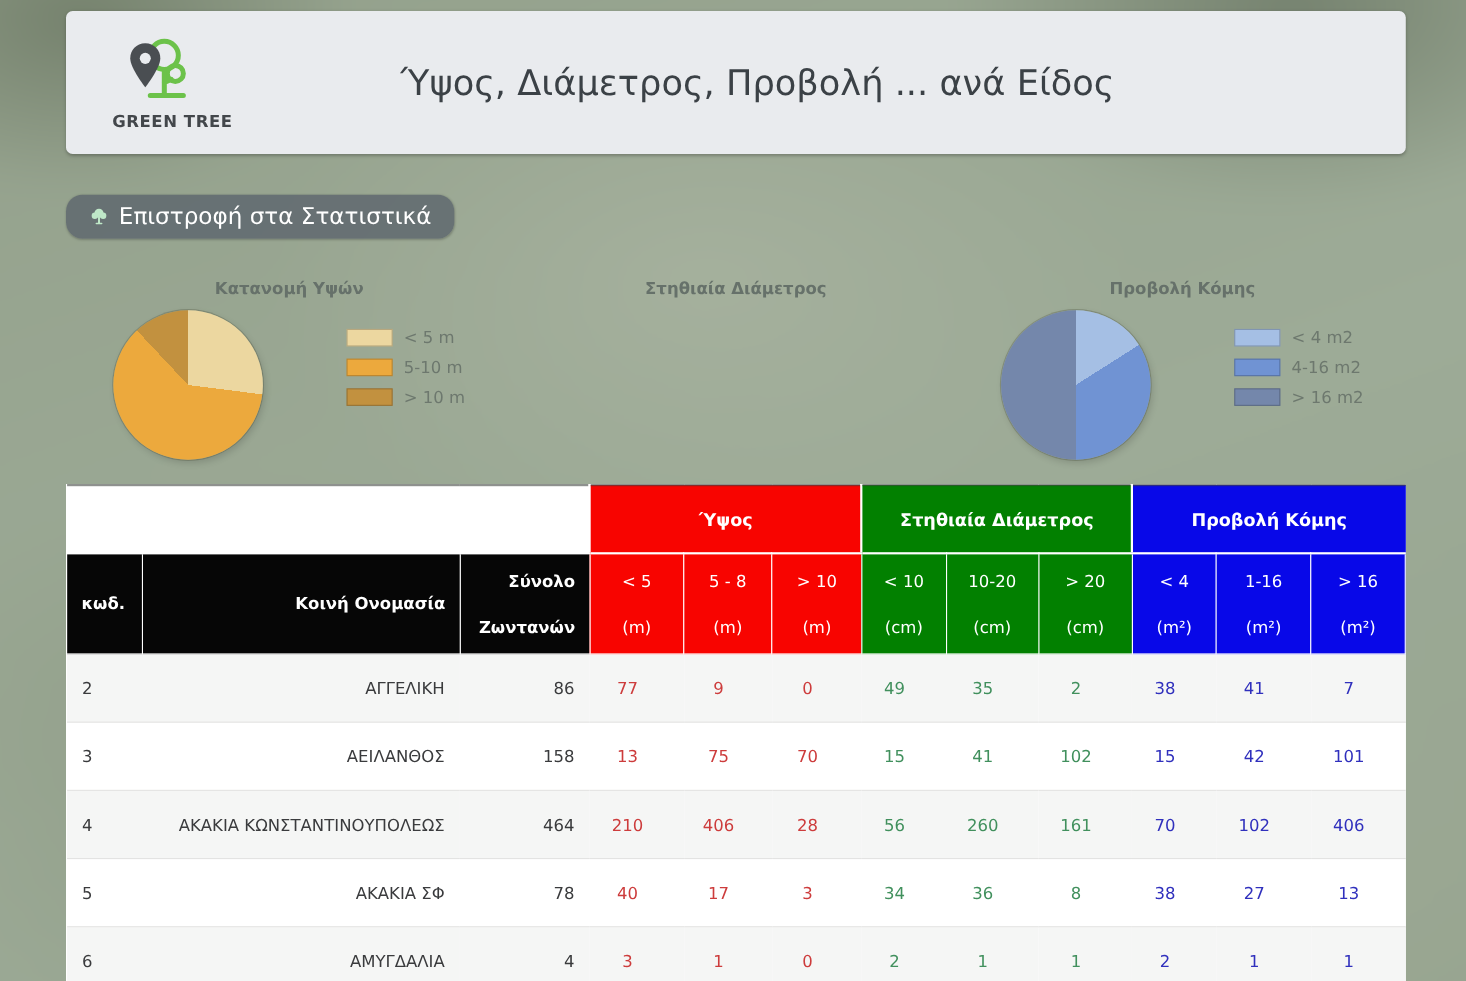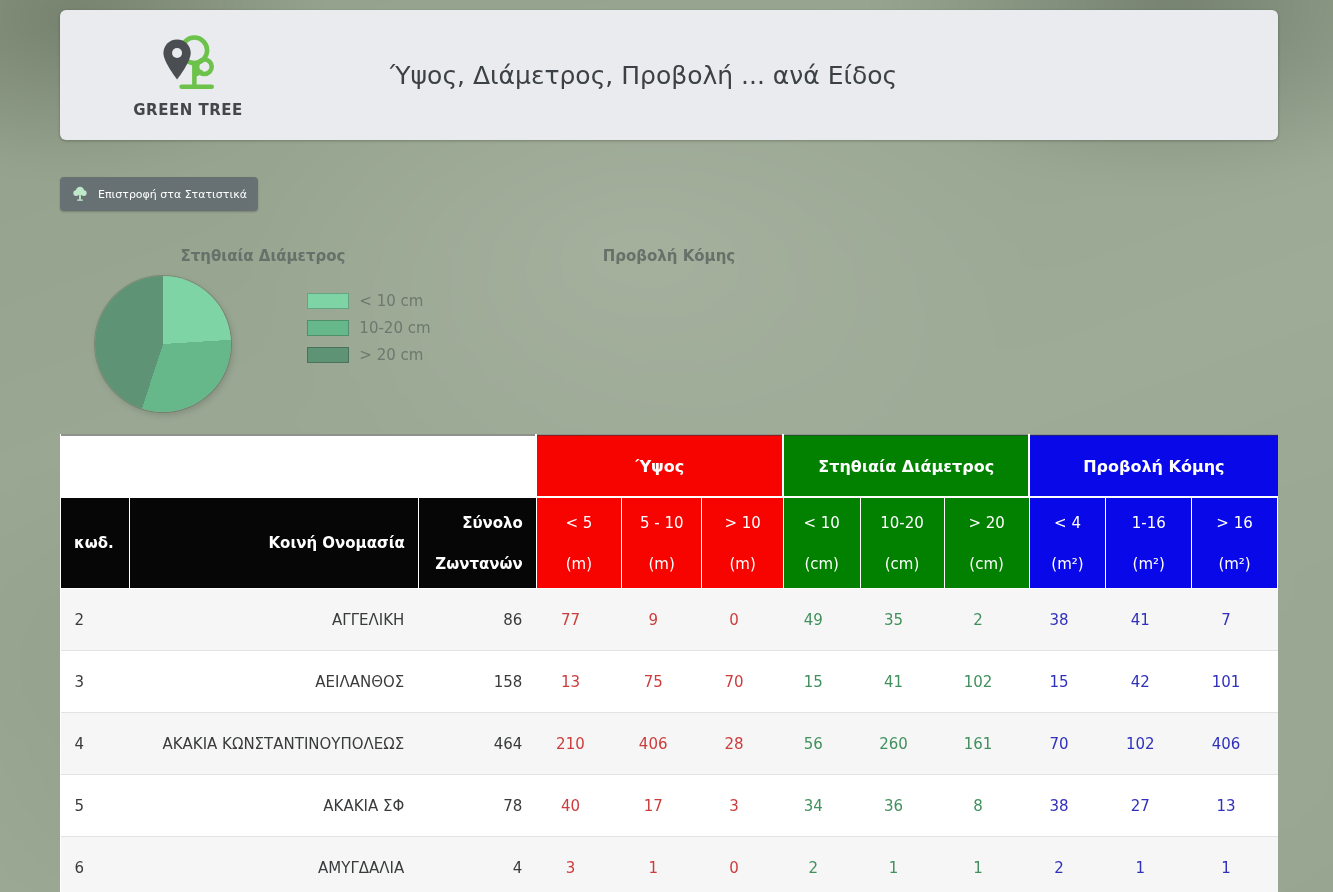--- a/index.html
+++ b/index.html
@@ -21,29 +21,29 @@
     filter:blur(14px);
   }
   .content{position:relative;z-index:1;padding:10px 55px 0 60px}
 
   
   .card{
     height:130px;background:#e9ebee;border-radius:6px;
     box-shadow:0 1px 3px rgba(0,0,0,.25);
     display:flex;align-items:center;
   }
-  .logo{margin-left:68px;width:120px;text-align:center}
+  .logo{margin-left:42px;width:120px;text-align:left}
   .logo-text{font-size:15px;font-weight:bold;color:#43474b;letter-spacing:.5px;margin-top:1px}
-  .title{margin:0 0 0 142px;font-size:25px;font-weight:500;color:#3b4146}
+  .title{margin:0 0 0 142px;font-size:32px;font-weight:500;color:#3b4146}
 
   
   .back-btn{
     margin-top:37px;display:inline-flex;align-items:center;gap:9px;
-    background:rgba(97,106,112,.88);border:none;border-radius:4px;
-    padding:8px 11px;font-size:11px;color:#fff;font-family:inherit;cursor:pointer;
+    background:rgba(97,106,112,.88);border:none;border-radius:15px;
+    padding:8px 21px;font-size:21px;color:#fff;font-family:inherit;cursor:pointer;
     box-shadow:0 1px 2px rgba(0,0,0,.22);
   }
 
   
   .charts{display:flex;margin-top:36px}
   .chart-group{width:33.33%}
   .chart-title{text-align:center;font-size:15px;font-weight:bold;color:#66716a}
   .chart-body{display:flex;justify-content:center;align-items:flex-start;gap:76px;margin-top:11px}
   .pie{
     width:136px;height:136px;border-radius:50%;flex:0 0 auto;
@@ -125,41 +125,61 @@
         <circle cx="14.2" cy="9" r="3.2"></circle>
         <rect x="9" y="10" width="2" height="7" rx="1"></rect>
         <rect x="6.5" y="16" width="7" height="1.6" rx="0.8"></rect>
       </g>
     </svg>
     <span>Επιστροφή στα Στατιστικά</span>
   </button>
 
   <section class="charts">
     <div class="chart-group">
-      <div class="chart-title">Στηθιαία Διάμετρος</div>
+      <div class="chart-title">Κατανομή Υψών</div>
       <div class="chart-body">
-        <div class="pie" style="background: conic-gradient(rgb(127, 212, 165) 0%, rgb(127, 212, 165) 24%, rgb(102, 184, 139) 24%, rgb(102, 184, 139) 55%, rgb(94, 147, 118) 55%, rgb(94, 147, 118) 100%);"></div>
+        <div class="pie" style="background: conic-gradient(rgb(236, 215, 160) 0%, rgb(236, 215, 160) 27%, rgb(236, 169, 61) 27%, rgb(236, 169, 61) 88%, rgb(194, 145, 63) 88%, rgb(194, 145, 63) 100%);"></div>
         <ul class="legend">
             <li>
-              <span class="sw" style="background: rgb(127, 212, 165);"></span>
-              <span class="lb">&lt; 10 cm</span>
-            </li>
-            <li>
-              <span class="sw" style="background: rgb(102, 184, 139);"></span>
-              <span class="lb">10-20 cm</span>
-            </li>
-            <li>
-              <span class="sw" style="background: rgb(94, 147, 118);"></span>
-              <span class="lb">&gt; 20 cm</span>
+              <span class="sw" style="background: rgb(236, 215, 160);"></span>
+              <span class="lb">&lt; 5 m</span>
+            </li>
+            <li>
+              <span class="sw" style="background: rgb(236, 169, 61);"></span>
+              <span class="lb">5-10 m</span>
+            </li>
+            <li>
+              <span class="sw" style="background: rgb(194, 145, 63);"></span>
+              <span class="lb">&gt; 10 m</span>
             </li>
           </ul>
       </div>
     </div>
     <div class="chart-group">
+      <div class="chart-title">Στηθιαία Διάμετρος</div>
+    </div>
+    <div class="chart-group">
       <div class="chart-title">Προβολή Κόμης</div>
+      <div class="chart-body">
+        <div class="pie" style="background: conic-gradient(rgb(165, 191, 228) 0%, rgb(165, 191, 228) 16%, rgb(112, 147, 211) 16%, rgb(112, 147, 211) 50%, rgb(116, 135, 171) 50%, rgb(116, 135, 171) 100%);"></div>
+        <ul class="legend">
+            <li>
+              <span class="sw" style="background: rgb(165, 191, 228);"></span>
+              <span class="lb">&lt; 4 m2</span>
+            </li>
+            <li>
+              <span class="sw" style="background: rgb(112, 147, 211);"></span>
+              <span class="lb">4-16 m2</span>
+            </li>
+            <li>
+              <span class="sw" style="background: rgb(116, 135, 171);"></span>
+              <span class="lb">&gt; 16 m2</span>
+            </li>
+          </ul>
+      </div>
     </div>
   </section>
 
   <table class="species-table">
     <colgroup>
       <col style="width:5.7%">
         <col style="width:23.7%">
         <col style="width:9.7%">
       <col style="width:7.0%">
         <col style="width:6.6%">
@@ -187,21 +207,21 @@
           </th>
           <th class="h-dark ar">
             <div>Σύνολο</div>
             <div class="l2">Ζωντανών</div>
           </th>
           <th class="h-red">
             <div>&lt; 5</div>
             <div class="l2">(m)</div>
           </th>
           <th class="h-red">
-            <div>5 - 10</div>
+            <div>5 - 8</div>
             <div class="l2">(m)</div>
           </th>
           <th class="h-red">
             <div>&gt; 10</div>
             <div class="l2">(m)</div>
           </th>
           <th class="h-green">
             <div>&lt; 10</div>
             <div class="l2">(cm)</div>
           </th>

